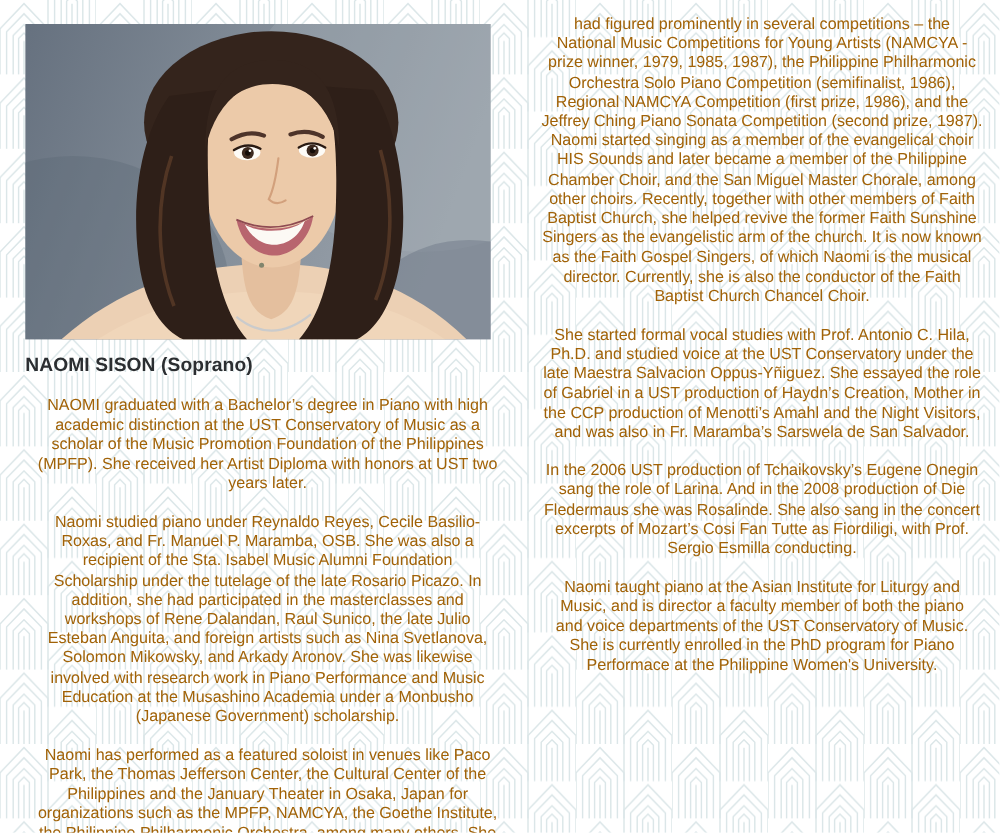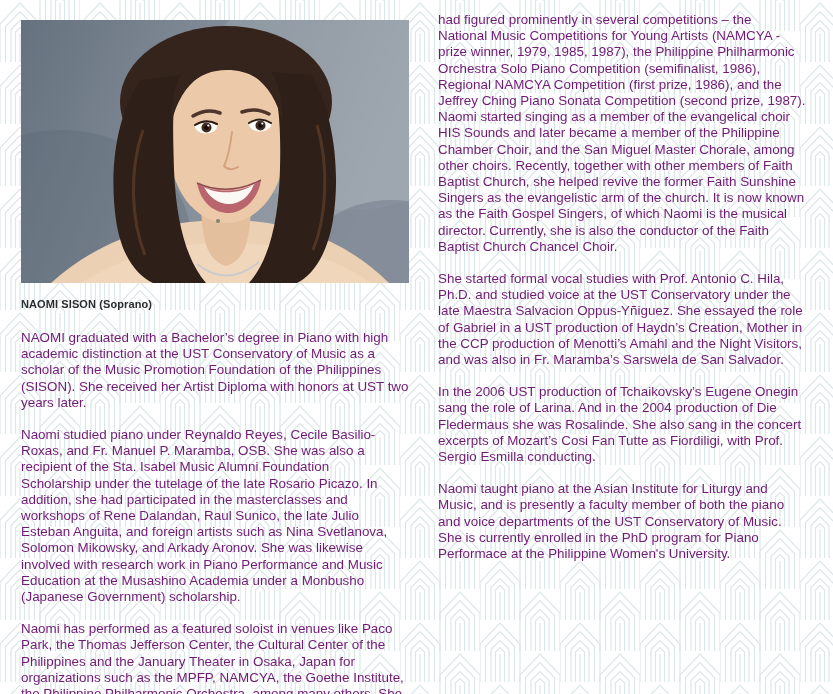--- a/index.html
+++ b/index.html
@@ -34,33 +34,34 @@
     width: 394px;
   }
   .photo {
     margin: 0 0 12px 0;
     width: 388px;
     height: 263px;
     display: block;
   }
   .photo svg { display: block; }
   h1.title {
-    font-size: 11px;
+    font-size: 16px;
     line-height: 19px;
     margin: 0 0 2px 0;
     color: #2b2e31;
     font-weight: 700;
     letter-spacing: 0.1px;
   }
   p.bt {
     font-size: 13.4px;
     line-height: 16.2px;
-    color: #701a75;
+    color: #a16207;
     margin: 16px 0 15px 0;
     white-space: pre-line;
+    text-align: center;
   }
   .col-right p.bt:first-child { margin-top: 0; }
 </style>
 </head>
 <body>
 
 <svg class="bg-pattern" width="833" height="694" viewBox="0 0 833 694" xmlns="http://www.w3.org/2000/svg" aria-hidden="true">
   <defs>
     <g id="arch" fill="none" stroke="#dbe6e8" stroke-width="1.2">
       <path d="M0 62 L0 24 L20 3 L40 24 L40 62"></path>
@@ -143,21 +144,21 @@
 
         <path d="M176 244 Q206 268 238 242" stroke="#c3c9cf" stroke-width="1.8" fill="none" opacity="0.85"></path>
       </svg>
     </figure>
 
     <h1 class="title">NAOMI SISON (Soprano)</h1>
 
     <p class="bt">NAOMI graduated with a Bachelor’s degree in Piano with high
 academic distinction at the UST Conservatory of Music as a
 scholar of the Music Promotion Foundation of the Philippines
-(SISON). She received her Artist Diploma with honors at UST two
+(MPFP). She received her Artist Diploma with honors at UST two
 years later.</p>
     <p class="bt">Naomi studied piano under Reynaldo Reyes, Cecile Basilio-
 Roxas, and Fr. Manuel P. Maramba, OSB. She was also a
 recipient of the Sta. Isabel Music Alumni Foundation
 Scholarship under the tutelage of the late Rosario Picazo. In
 addition, she had participated in the masterclasses and
 workshops of Rene Dalandan, Raul Sunico, the late Julio
 Esteban Anguita, and foreign artists such as Nina Svetlanova,
 Solomon Mikowsky, and Arkady Aronov. She was likewise
 involved with research work in Piano Performance and Music
@@ -186,24 +187,24 @@
 as the Faith Gospel Singers, of which Naomi is the musical
 director. Currently, she is also the conductor of the Faith
 Baptist Church Chancel Choir.</p>
     <p class="bt">She started formal vocal studies with Prof. Antonio C. Hila,
 Ph.D. and studied voice at the UST Conservatory under the
 late Maestra Salvacion Oppus-Yñiguez. She essayed the role
 of Gabriel in a UST production of Haydn’s Creation, Mother in
 the CCP production of Menotti’s Amahl and the Night Visitors,
 and was also in Fr. Maramba’s Sarswela de San Salvador.</p>
     <p class="bt">In the 2006 UST production of Tchaikovsky’s Eugene Onegin
-sang the role of Larina. And in the 2004 production of Die
+sang the role of Larina. And in the 2008 production of Die
 Fledermaus she was Rosalinde. She also sang in the concert
 excerpts of Mozart’s Cosi Fan Tutte as Fiordiligi, with Prof.
 Sergio Esmilla conducting.</p>
     <p class="bt">Naomi taught piano at the Asian Institute for Liturgy and
-Music, and is presently a faculty member of both the piano
+Music, and is director a faculty member of both the piano
 and voice departments of the UST Conservatory of Music.
 She is currently enrolled in the PhD program for Piano
 Performace at the Philippine Women's University.</p>
   </section>
 
 </main>
 
 </body></html>

